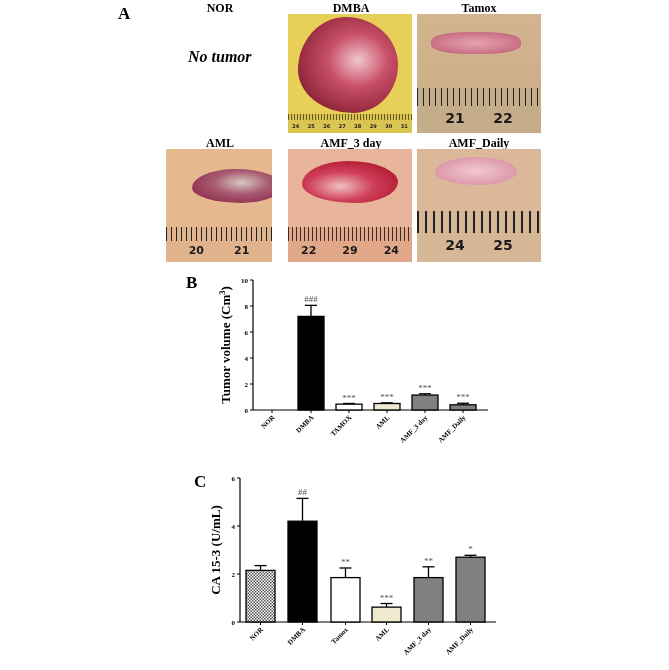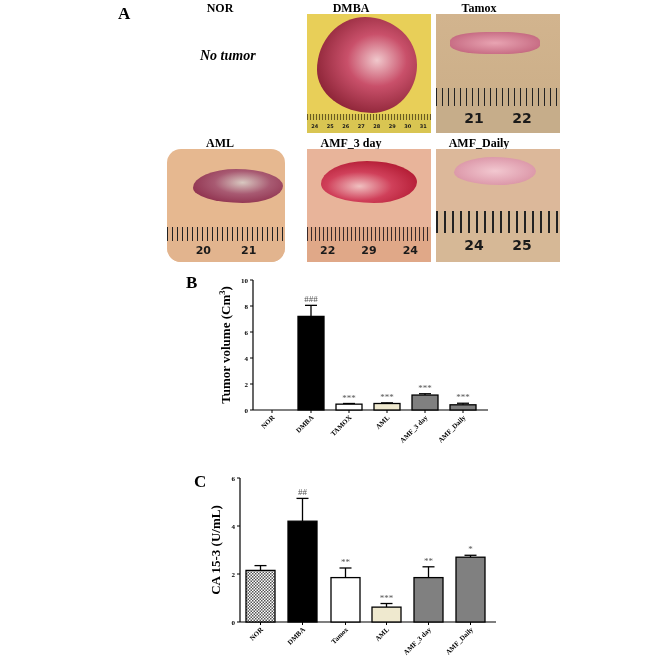--- a/index.html
+++ b/index.html
@@ -1,20 +1,20 @@
 <!DOCTYPE html>
 <html><head>
 <meta charset="utf-8">
 <style>
   html, body { margin:0; padding:0; background:#ffffff; }
   body { width:669px; height:670px; position:relative; overflow:hidden; font-family:"Liberation Serif", serif; color:#000; }
   .panel-letter { position:absolute; font-weight:bold; font-size:17px; }
   .photo-label { position:absolute; font-weight:bold; font-size:12px; text-align:center; width:126px; }
-  .photo { position:absolute; width:124px; overflow:hidden;margin-left:19px; }
-  .no-tumor { position:absolute; font-weight:bold; font-style:italic; font-size:14px;margin-left:12px; }
+  .photo { position:absolute; width:124px; overflow:hidden; }
+  .no-tumor { position:absolute; font-weight:bold; font-style:italic; font-size:16px; }
   .tumor { position:absolute; border-radius:48% 52% 45% 55% / 55% 50% 50% 45%; }
   .ruler { position:absolute; left:0; right:0; }
   .ruler-ticks { position:absolute; left:0; right:0; top:0; height:14px;
      background-image: repeating-linear-gradient(90deg, #222 0 1px, transparent 1px 8px); }
   .ruler-nums { position:absolute; left:0; right:0; font-family:"DejaVu Sans", sans-serif; font-weight:bold; color:#1a1a1a; display:flex; justify-content:space-around; }
   svg text { font-family:"Liberation Serif", serif; }
   #chartB, #chartC { position:absolute; left:0; top:0; }
 </style>
 </head>
 <body>
@@ -53,21 +53,21 @@
         <span>21</span>
         <span>22</span>
       </div>
     </div>
   </div>
 
   <div class="photo-label" style="left:157px; top:136px;">AML</div>
   <div class="photo-label" style="left:288px; top:136px;">AMF_3 day</div>
   <div class="photo-label" style="left:416px; top:136px;">AMF_Daily</div>
 
-  <div class="photo" style="left:148px; top:149px; width:118px; height:113px; background:#e6b890;border-radius:14px;">
+  <div class="photo" style="left:166px; top:149px; width:106px; height:113px; background:#e6b890;">
     <div class="tumor" style="left:26px; top:20px; width:90px; height:34px; background:radial-gradient(ellipse at 55% 40%, #d8c8c0 0%, #a85a72 40%, #8e2f4c 80%);"></div>
     <div class="ruler" style="top:78px; height:35px; background:#e2b48e;">
       <div class="ruler-ticks" style="height:14px; background-image:repeating-linear-gradient(90deg,#222 0 1px,transparent 1px 5px);"></div>
       <div class="ruler-nums" style="top:17px; font-size:11px; justify-content:center; gap:30px;">
         <span>20</span>
         <span>21</span>
       </div>
     </div>
   </div>
 

